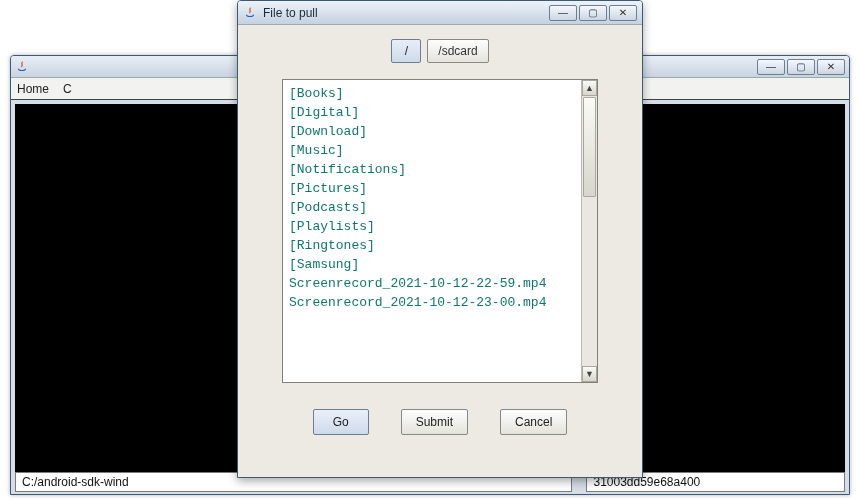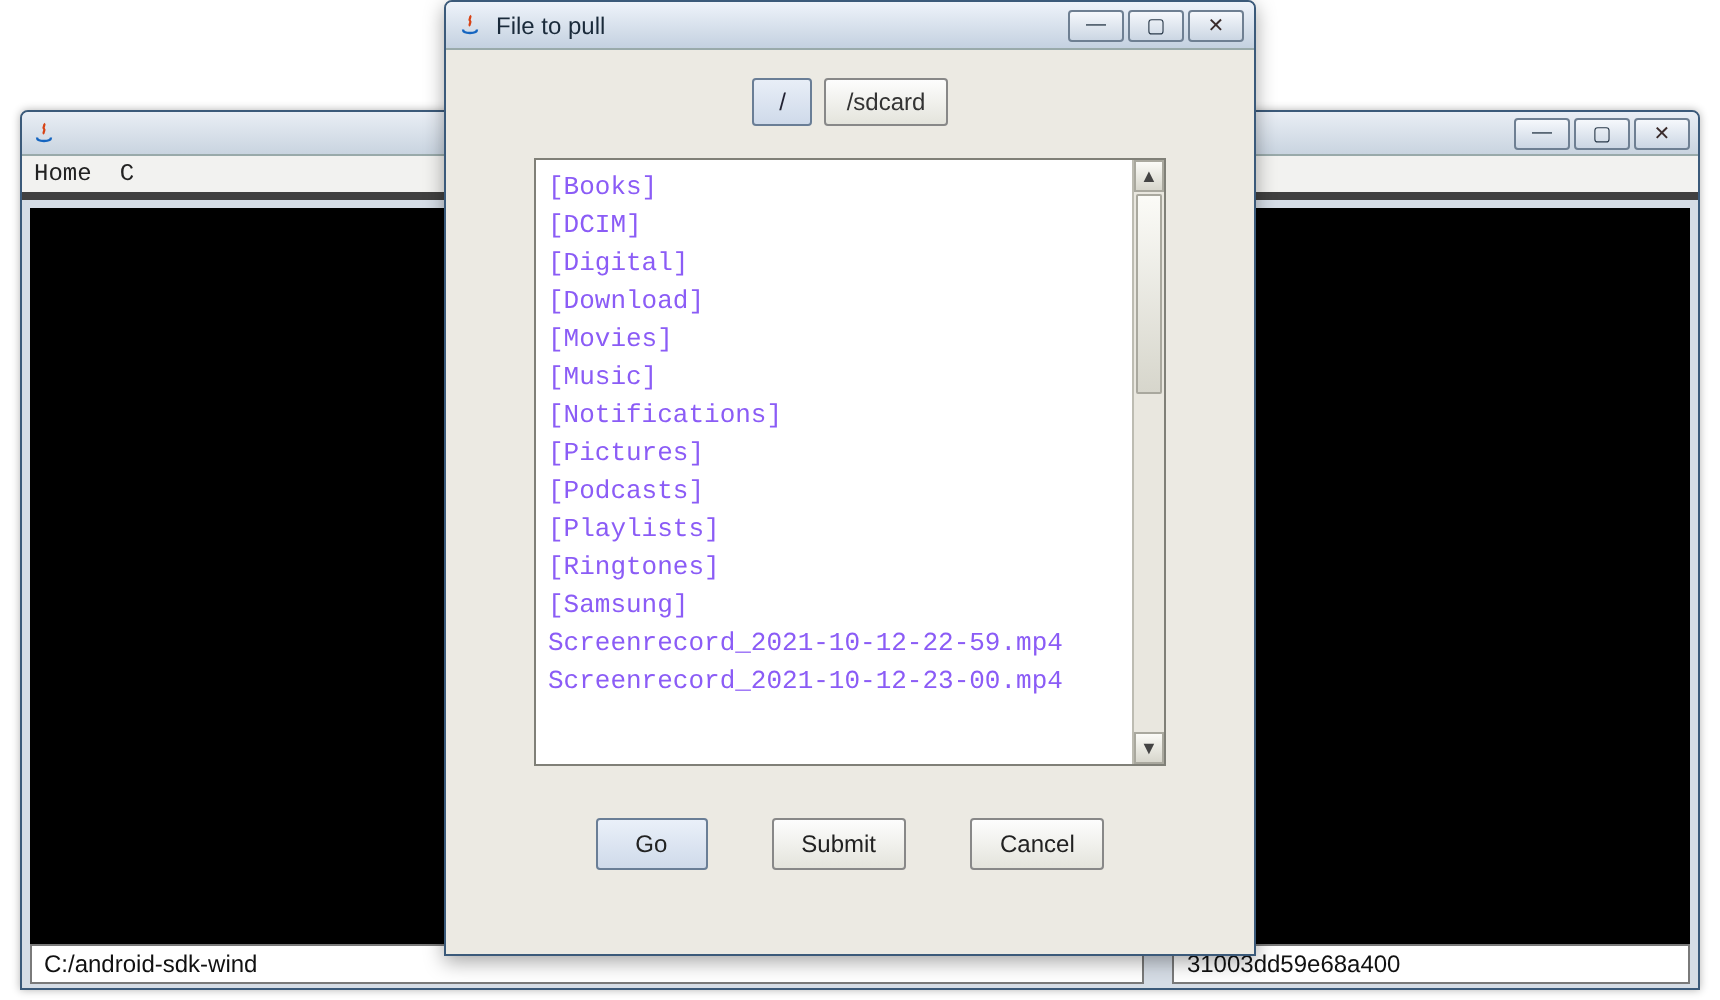--- a/index.html
+++ b/index.html
@@ -51,28 +51,27 @@
     border-radius: 2px;
     display:flex;align-items:center;justify-content:center;
     font-size: 10px;
     color:#2b3b4b;
   }
   .winbtn.close { color:#3a2b2b; }
 
   .main-menubar {
     height: 22px;
     background: #f2f2f0;
-    border-bottom: 4px solid #404040;
+    border-bottom: 1px solid #404040;
     display:flex;
     align-items:center;
     padding: 0 6px;
     gap: 14px;
     font-size: 12px;
     color:#222;
-    font-family:Liberation Mono, monospace;
   }
   .main-content {
     position:absolute;
     left:4px; right:4px; top:48px; bottom:20px;
     background:#000;
   }
   .main-statusbar {
     position:absolute;
     left:4px; right:4px; bottom:2px;
     height:20px;
@@ -87,21 +86,21 @@
     color:#111;
     margin-right:14px;
     white-space:nowrap;
     overflow:hidden;
   }
   .status-cell:last-child { margin-right:0; flex:0.45; }
 
   
   .dialog {
     position:absolute;
-    left:222px;
+    left:237px;
     top:0;
     width:406px;
     height:478px;
     background:#eceae3;
     border:1px solid #3b5a7a;
     border-radius:4px 4px 0 0;
     box-shadow: 0 3px 10px rgba(0,0,0,0.35);
   }
   .dlg-titlebar {
     height:24px;
@@ -150,21 +149,21 @@
     display:flex;
     position:relative;
   }
   .listbox {
     flex:1;
     overflow:hidden;
     padding:4px 6px;
     font-family: "Courier New", monospace;
     font-size:13px;
     line-height:19px;
-    color:#8b5cf6;
+    color:#0f766e;
     white-space:nowrap;
   }
   .list-item { height:19px; }
   .sb {
     width:16px;
     background:#e9e7df;
     border-left:1px solid #bdbcb2;
     position:relative;
   }
   .sb-arrow {
@@ -249,24 +248,22 @@
   </div>
 
   <div class="dlg-path">
     <div class="path-btn root">/</div>
     <div class="path-btn">/sdcard</div>
   </div>
 
   <div class="listbox-wrap">
     <div class="listbox">
       <div class="list-item">[Books]</div>
-      <div class="list-item">[DCIM]</div>
       <div class="list-item">[Digital]</div>
       <div class="list-item">[Download]</div>
-      <div class="list-item">[Movies]</div>
       <div class="list-item">[Music]</div>
       <div class="list-item">[Notifications]</div>
       <div class="list-item">[Pictures]</div>
       <div class="list-item">[Podcasts]</div>
       <div class="list-item">[Playlists]</div>
       <div class="list-item">[Ringtones]</div>
       <div class="list-item">[Samsung]</div>
       <div class="list-item">Screenrecord_2021-10-12-22-59.mp4</div>
       <div class="list-item">Screenrecord_2021-10-12-23-00.mp4</div>
     </div>

